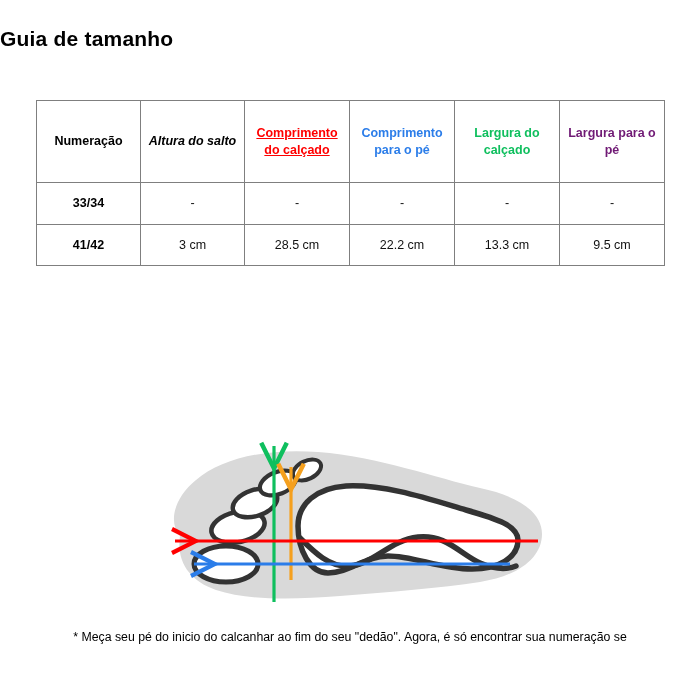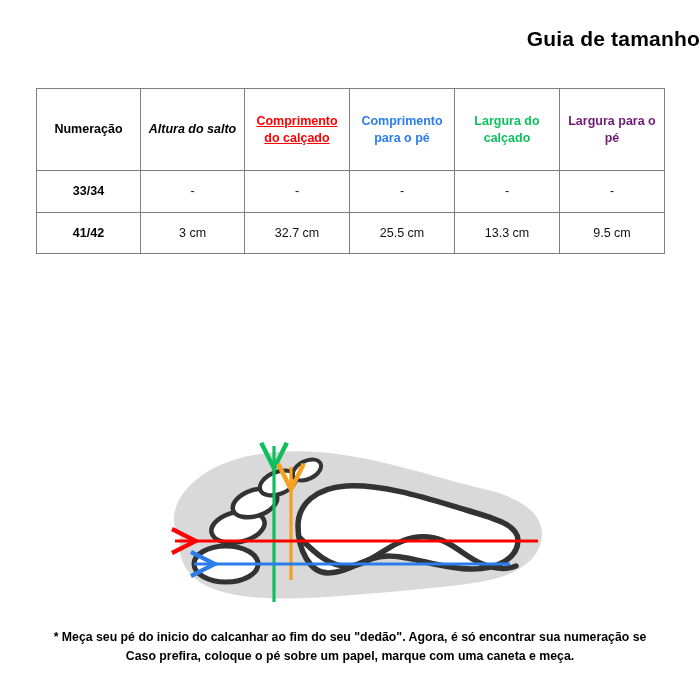--- a/index.html
+++ b/index.html
@@ -18,34 +18,34 @@
 
   .page {
     width: 700px;
     height: 700px;
     position: relative;
     box-sizing: border-box;
   }
 
   
   .title {
-    text-align: right;
+    text-align: left;
     font-size: 21px;
     font-weight: bold;
     color: #000;
     margin: 0;
     padding-top: 27px;
     letter-spacing: 0.2px;
   }
 
   
   .table-wrap {
     position: absolute;
     left: 36px;
-    top: 88px;
+    top: 100px;
     width: 628px;
   }
   table.size-table {
     border-collapse: collapse;
     width: 628px;
     table-layout: fixed;
   }
   table.size-table th,
   table.size-table td {
     border: 1px solid #7f7f7f;
@@ -88,21 +88,21 @@
   .diagram svg { display: block; }
 
   
   .note {
     position: absolute;
     left: 18px;
     top: 628px;
     width: 664px;
     text-align: center;
     font-size: 12.3px;
-    font-weight: bold;
+    font-weight: normal;
     line-height: 1.55;
     color: #000;
   }
   .note .line { display: block; }
 </style>
 </head>
 <body>
 
 <div class="page">
 
@@ -133,22 +133,22 @@
           <td class="sizecol">33/34</td>
           <td>-</td>
           <td>-</td>
           <td>-</td>
           <td>-</td>
           <td>-</td>
         </tr>
         <tr>
           <td class="sizecol">41/42</td>
           <td>3 cm</td>
-          <td>32.7 cm</td>
-          <td>25.5 cm</td>
+          <td>28.5 cm</td>
+          <td>22.2 cm</td>
           <td>13.3 cm</td>
           <td>9.5 cm</td>
         </tr>
       </tbody>
     </table>
   </div>
 
   <div class="diagram">
     <svg width="410" height="190" viewBox="0 0 410 190" xmlns="http://www.w3.org/2000/svg">
 
@@ -204,16 +204,15 @@
 
       <line x1="388" y1="111" x2="25" y2="111" stroke="#ff0000" stroke-width="3" marker-end="url(#ar-red)"></line>
 
       <line x1="360" y1="134" x2="44" y2="134" stroke="#2b7de9" stroke-width="3" marker-end="url(#ar-blue)"></line>
 
     </svg>
   </div>
 
   <div class="note">
     <span class="line">* Meça seu pé do inicio do calcanhar ao fim do seu "dedão". Agora, é só encontrar sua numeração se</span>
-    <span class="line">Caso prefira, coloque o pé sobre um papel,  marque com uma caneta e meça.</span>
   </div>
 
 </div>
 
 </body></html>

